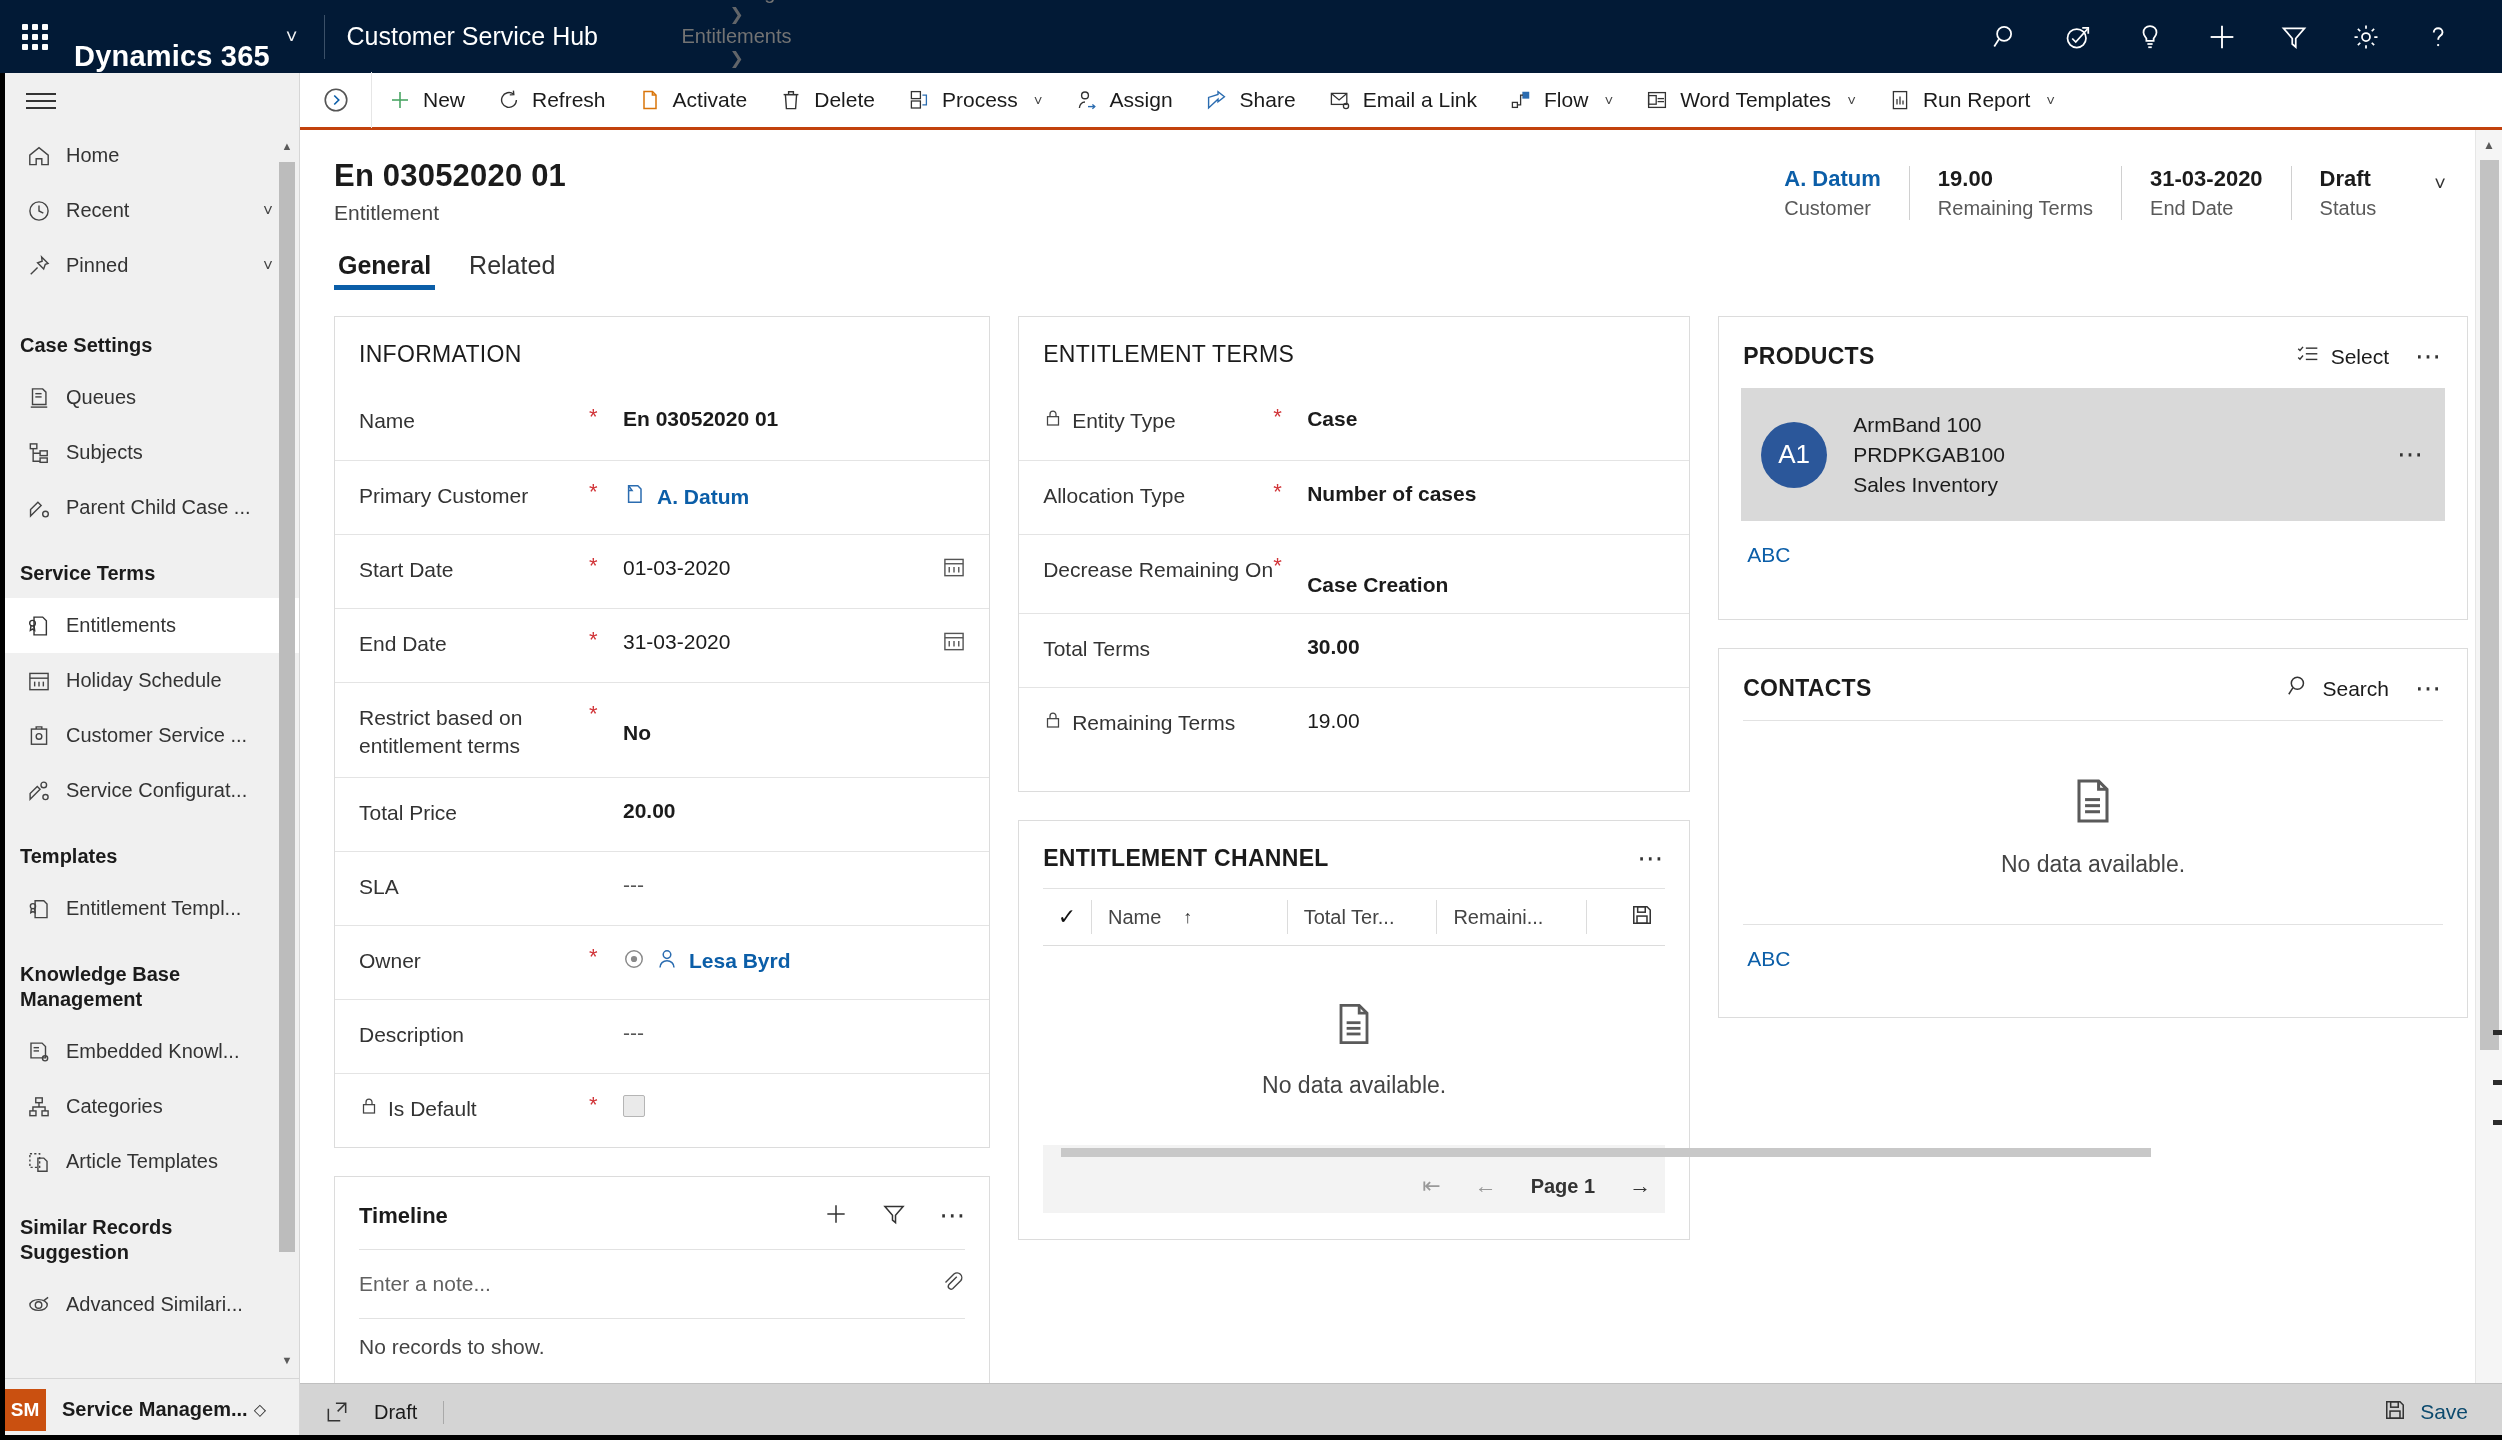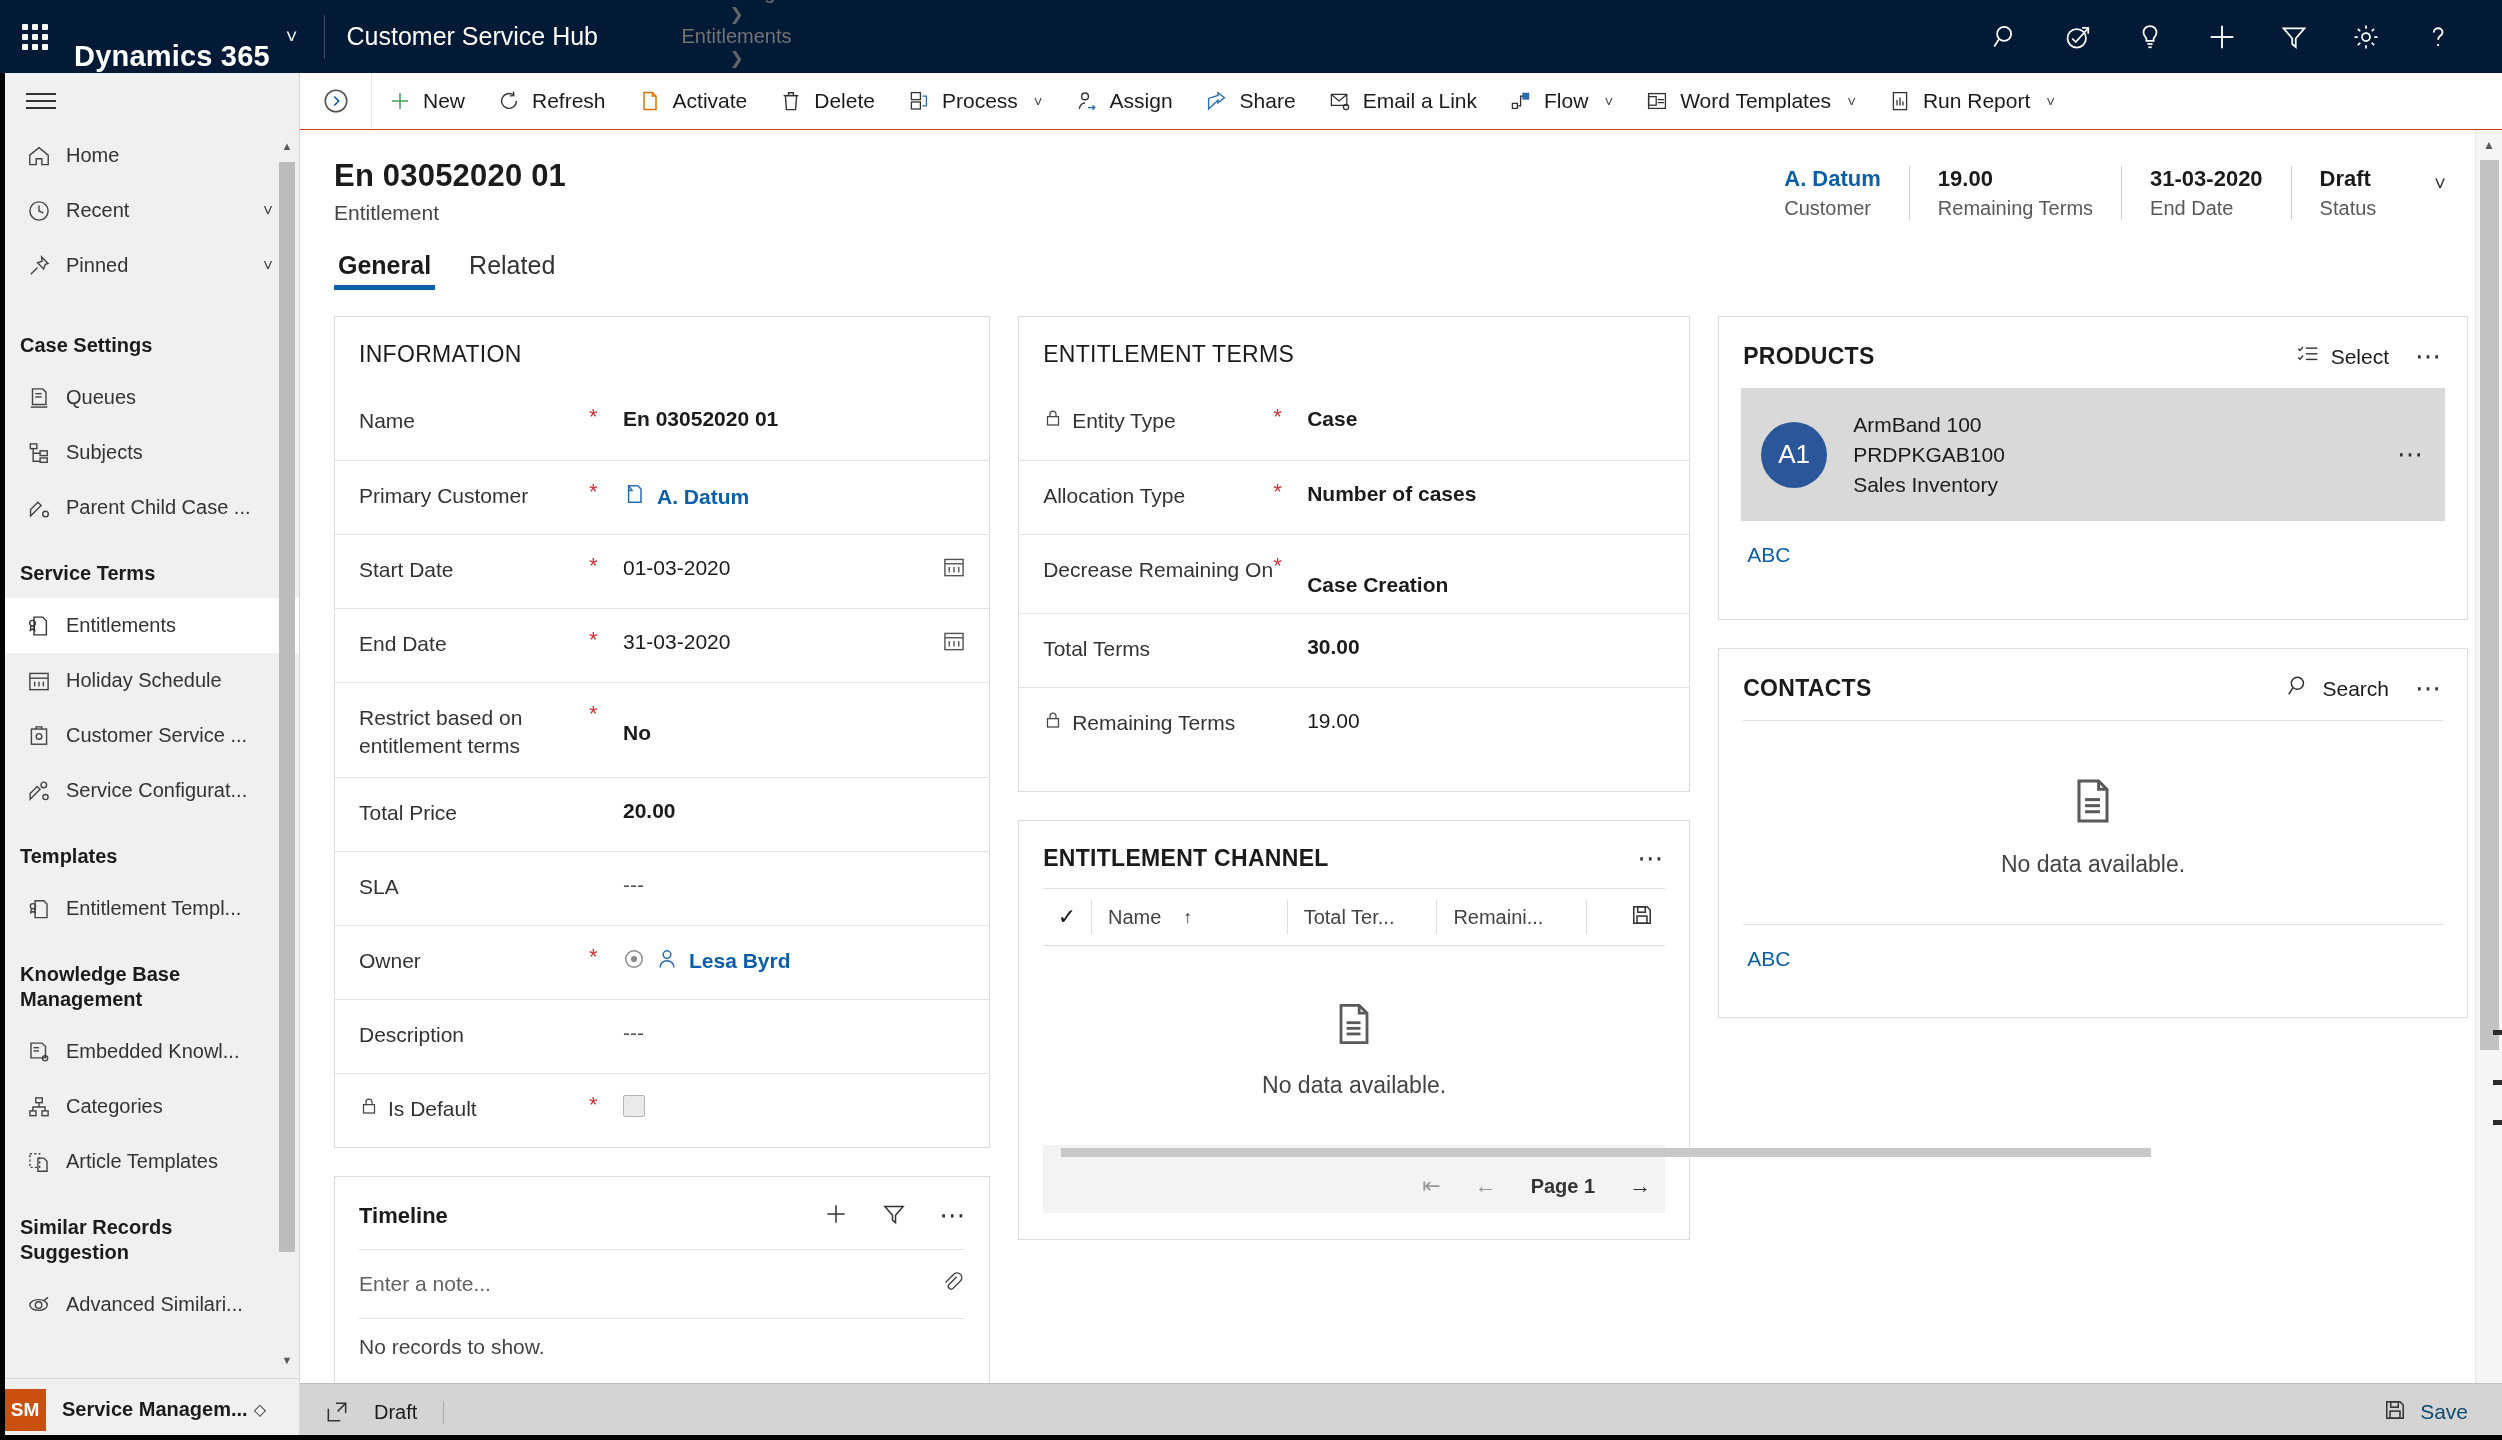--- a/index.html
+++ b/index.html
@@ -66,21 +66,21 @@
   .sb-footer { height:62px; border-top:1px solid #d6d6d6; display:flex; align-items:center;
                padding-left:4px; cursor:pointer; background:#f0f0f0; }
   .sb-avatar { width:42px; height:42px; background:#ca5010; color:#fff; font-size:19px;
                font-weight:700; display:flex; align-items:center; justify-content:center; }
   .sb-footer-label { font-size:20px; font-weight:700; color:#1b1b1b; margin-left:16px;
                      white-space:nowrap; }
   .sb-footer-chev { margin-left:6px; color:#333; font-size:16px; }
 
   
   .cmdbar { position:absolute; top:73px; left:300px; width:2202px; height:57px;
-            background:#fff; border-bottom:1px solid #c2410c; display:flex; align-items:center; }
+            background:#fff; border-bottom:3px solid #c2410c; display:flex; align-items:center; }
   .cmd-collapse { width:72px; height:56px; display:flex; align-items:center;
                   justify-content:center; cursor:pointer; border-right:1px solid #e6e6e6; }
   .cmd { display:flex; align-items:center; height:56px; padding:0 16px; cursor:pointer;
          font-size:21px; color:#1b1b1b; white-space:nowrap; }
   .cmd .ci { margin-right:11px; display:flex; align-items:center; }
   .cmd .cchev { margin-left:16px; font-size:15px; color:#444; }
 
   
   .content { position:absolute; top:130px; left:300px; width:2202px; height:1253px;
              background:#ffffff; overflow:hidden; }

